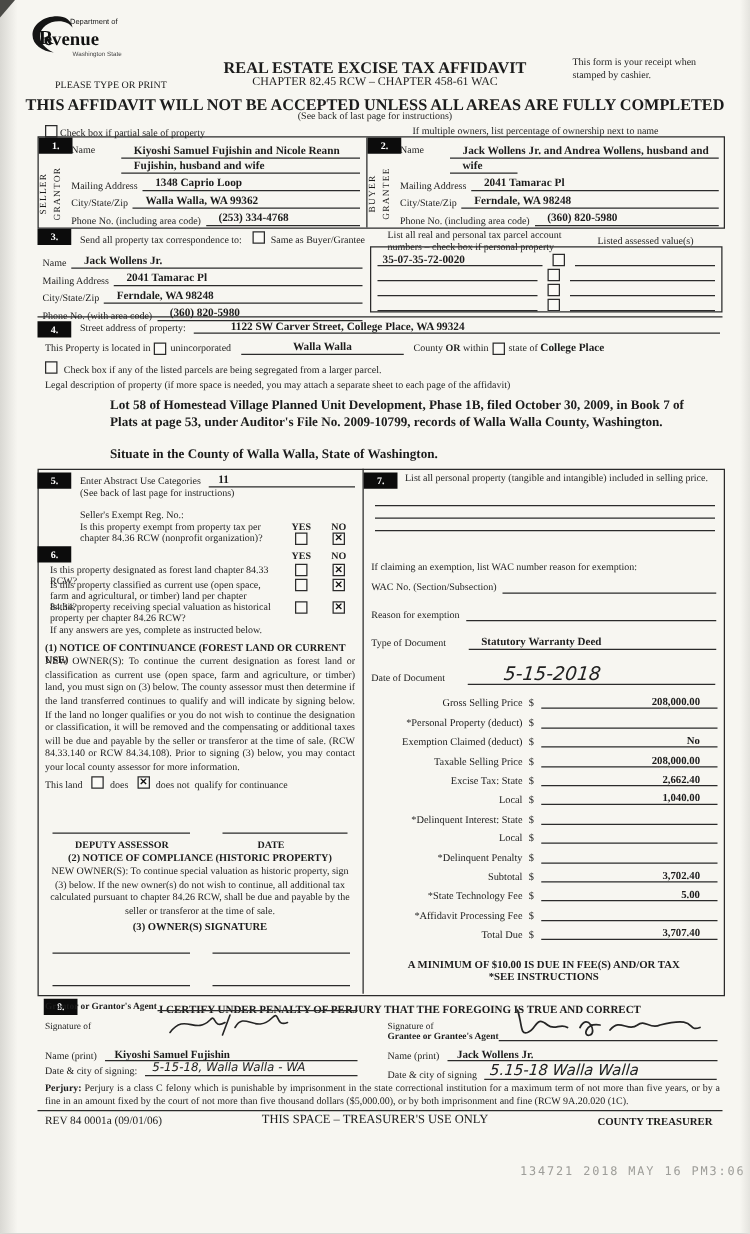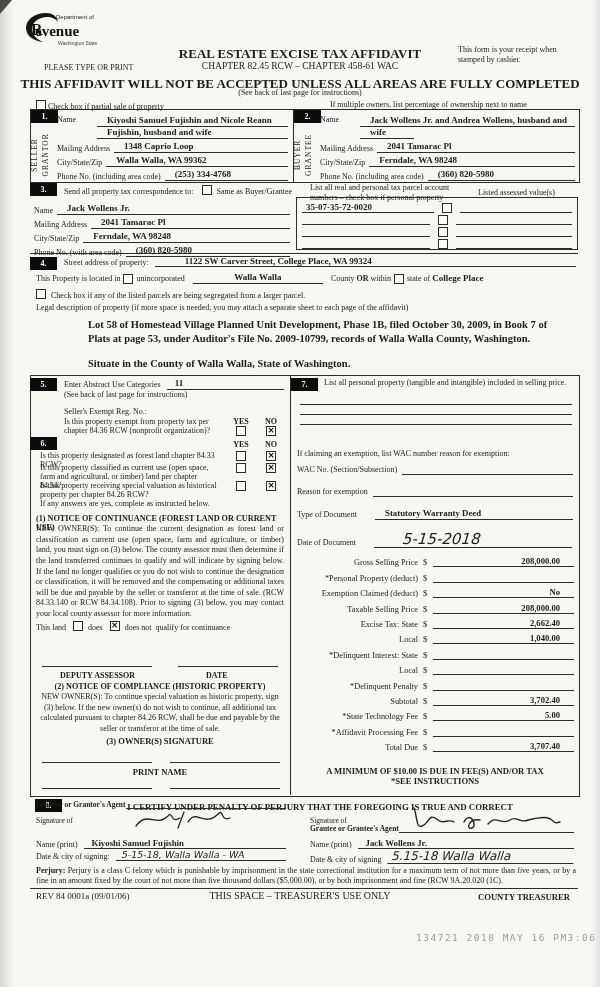--- a/index.html
+++ b/index.html
@@ -269,21 +269,20 @@
   <div class="hline" style="left:178px;top:666px;width:100px;"></div>
   <div class="abs b sm" style="left:60px;top:671px;">DEPUTY ASSESSOR</div>
   <div class="abs b sm" style="left:206px;top:671px;">DATE</div>
 
   <div class="abs b c" style="left:36px;top:682px;width:248px;font-size:8.2px;">(2) NOTICE OF COMPLIANCE (HISTORIC PROPERTY)</div>
   <div class="abs sm c" style="left:38px;top:692px;width:244px;line-height:1.33;">NEW OWNER(S):  To continue special valuation as historic property, sign (3) below.  If the new owner(s) do not wish to continue, all additional tax calculated pursuant to chapter 84.26 RCW, shall be due and payable by the seller or transferor at the time of sale.</div>
 
   <div class="abs b c" style="left:36px;top:736px;width:248px;font-size:8.5px;">(3)  OWNER(S) SIGNATURE</div>
   <div class="hline" style="left:42px;top:762px;width:110px;"></div>
   <div class="hline" style="left:170px;top:762px;width:110px;"></div>
-  <div class="abs b c" style="left:36px;top:767px;width:248px;font-size:8.5px;">PRINT NAME</div>
   <div class="hline" style="left:42px;top:788px;width:110px;"></div>
   <div class="hline" style="left:170px;top:788px;width:110px;"></div>
 
   <div class="sno" style="left:291px;top:378px;">7.</div>
   <div class="abs sm" style="left:324px;top:378px;width:250px;text-indent:0;">List all personal property (tangible and intangible) included in selling price.</div>
   <div class="hline" style="left:300px;top:404px;width:272px;"></div>
   <div class="hline" style="left:300px;top:414px;width:272px;"></div>
   <div class="hline" style="left:300px;top:424px;width:272px;"></div>
 
   <div class="abs sm" style="left:297px;top:449px;">If claiming an exemption, list WAC number reason for exemption:</div>

